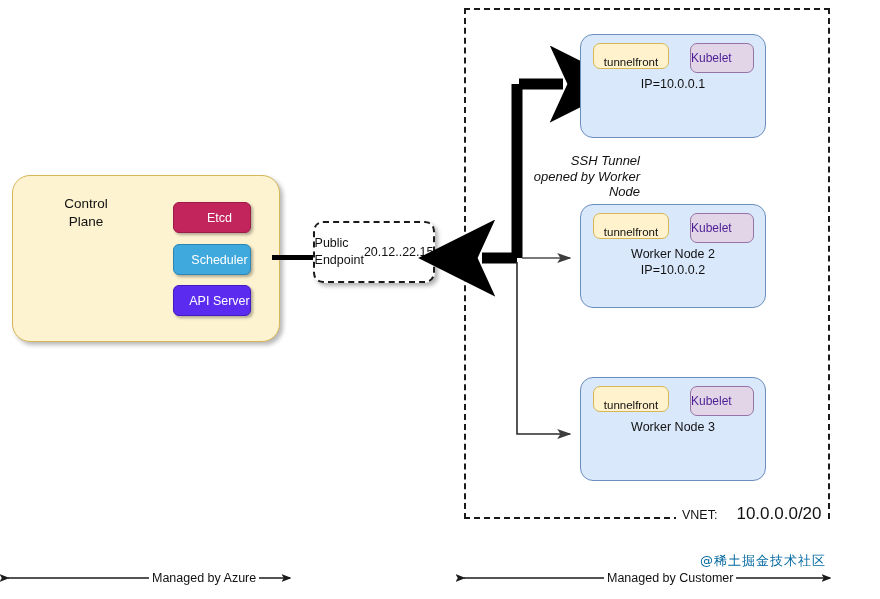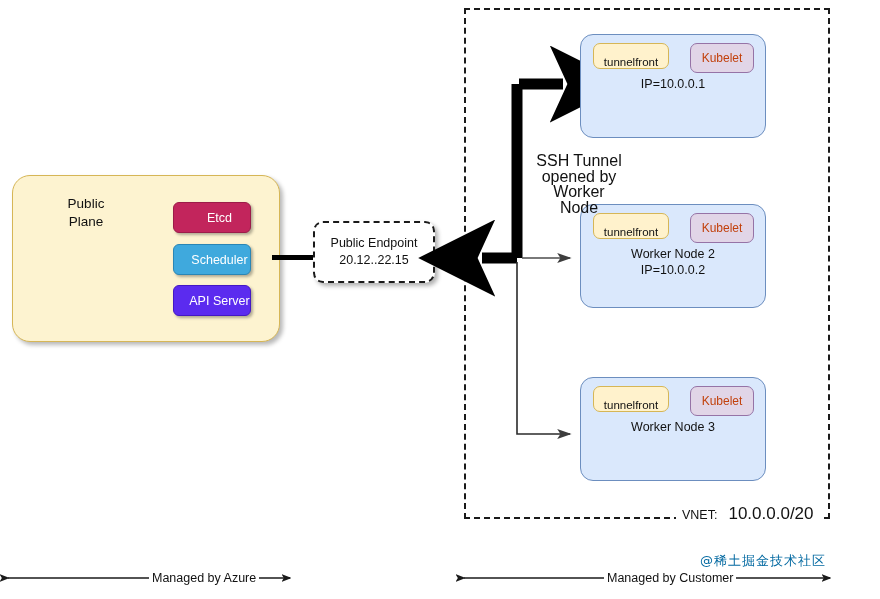--- a/index.html
+++ b/index.html
@@ -72,21 +72,21 @@
     left: 313px;
     top: 221px;
     width: 122px;
     height: 62px;
     background: #ffffff;
     border: 2px dashed #1a1a1a;
     border-radius: 10px;
     box-shadow: 3px 3px 4px rgba(0,0,0,0.30);
     box-sizing: border-box;
     display: flex;
-    flex-direction: column;
+    flex-direction: row;
     align-items: center;
     justify-content: center;
     line-height: 17px;
   }
   #public-endpoint div { font-size: 12.5px; color: #111; }
 
   
   #vnet-box {
     left: 464px;
     top: 8px;
@@ -96,21 +96,21 @@
     background: #ffffff;
     box-sizing: border-box;
   }
   #vnet-label {
     left: 676px;
     top: 504px;
     background: #ffffff;
     padding: 0 6px;
     display: flex;
     align-items: baseline;
-    gap: 11px;
+    gap: 19px;
     white-space: nowrap;
   }
   #vnet-label .vnet-key { font-size: 12.5px; color: #111; }
   #vnet-label .vnet-cidr { font-size: 17px; color: #111; }
 
   
   .worker-node {
     width: 186px;
     height: 104px;
     background: #dae8fc;
@@ -141,46 +141,47 @@
   .node-kubelet {
     position: absolute;
     right: 11px;
     top: 8px;
     width: 64px;
     height: 30px;
     background: #e1d5e7;
     border: 1.2px solid #9673a6;
     border-radius: 7px;
     font-size: 12px;
-    color: #c2410c;
+    color: #4c1d95;
     display: flex;
     align-items: center;
-    justify-content: center;
+    justify-content: flex-start;
     box-sizing: border-box;
   }
   .node-caption {
     position: absolute;
     left: 0;
     right: 0;
     top: 41px;
     text-align: center;
     font-size: 12.5px;
     color: #111;
     line-height: 16px;
   }
 
   
   #ssh-tunnel-label {
     left: 518px;
     top: 153px;
     width: 122px;
-    text-align: center;
-    font-size: 16px;
+    text-align: right;
+    font-size: 13px;
     color: #111;
     line-height: 15.5px;
+    font-style: italic;
   }
 
   
   #arrow-layer {
     left: 0;
     top: 0;
     width: 880px;
     height: 599px;
     pointer-events: none;
   }
@@ -208,21 +209,21 @@
   }
 </style>
 </head>
 <body>
 
 <div id="canvas">
 
   <div class="abs" id="control-plane"></div>
 
   <div class="abs" id="control-plane-title">
-    <div>Public</div>
+    <div>Control</div>
     <div>Plane</div>
   </div>
 
   <div class="abs cp-chip" id="chip-etcd">
     <span>Etcd</span>
   </div>
   <div class="abs cp-chip" id="chip-scheduler">
     <span>Scheduler</span>
   </div>
   <div class="abs cp-chip" id="chip-apiserver">

